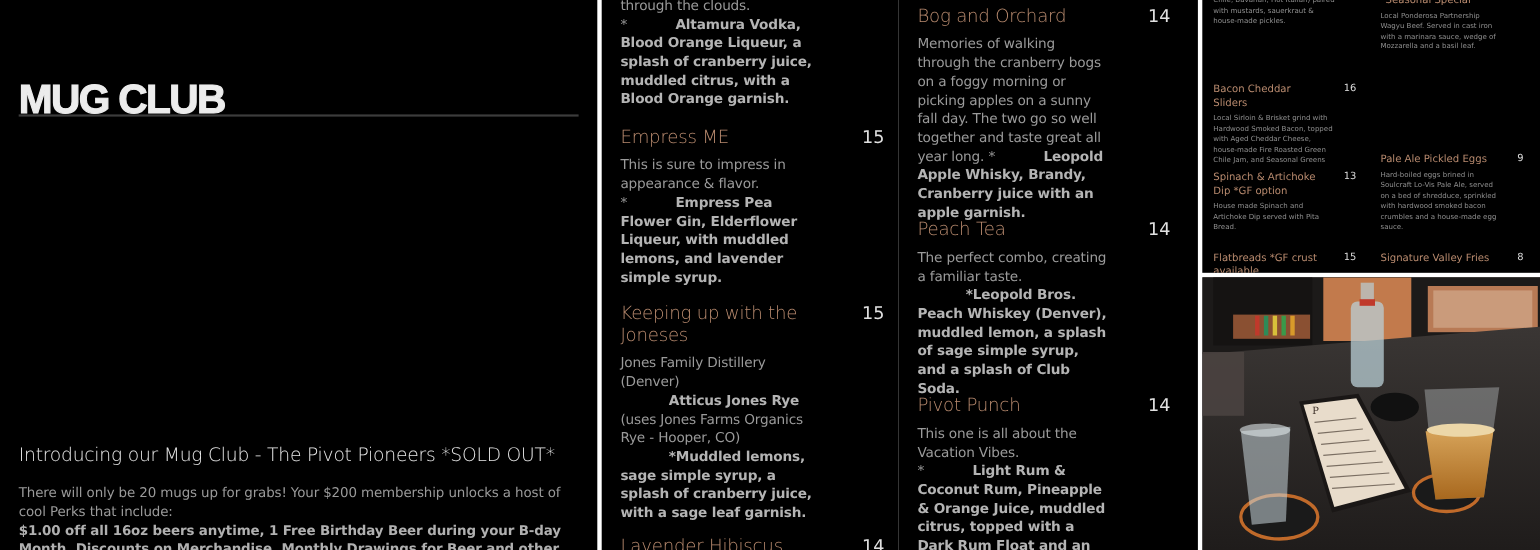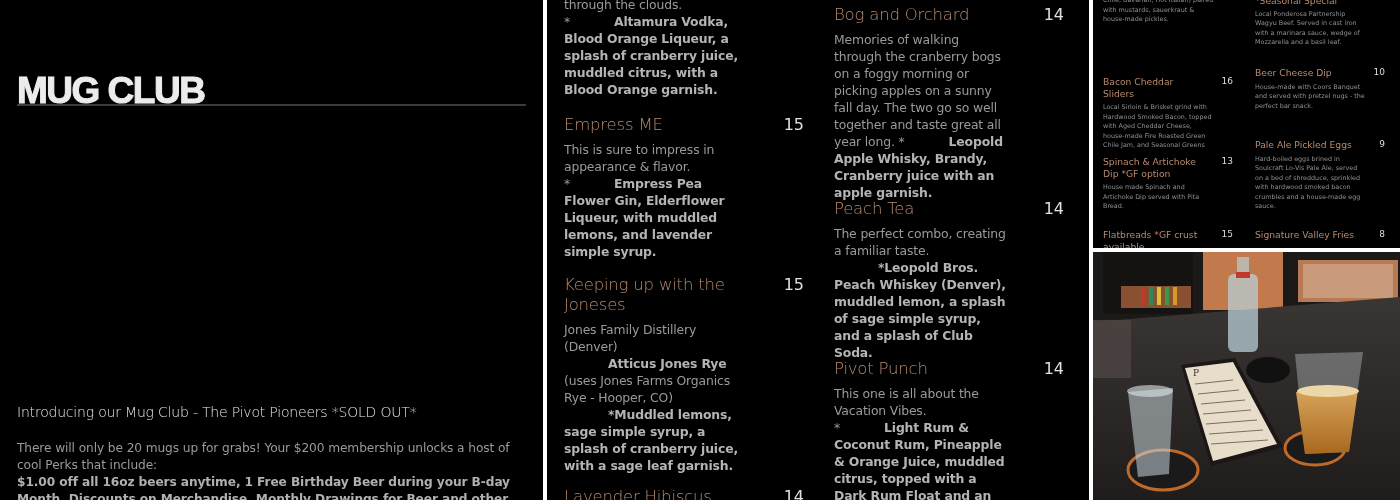--- a/index.html
+++ b/index.html
@@ -5,21 +5,21 @@
   * { box-sizing: border-box; margin: 0; padding: 0; }
   html, body { width: 1400px; height: 500px; overflow: hidden; background: #ffffff; }
   body { position: relative; font-family: "DejaVu Sans", sans-serif; }
 
   .panel { position: absolute; background: #000; overflow: hidden; }
 
   
   #panel-left { left: 0; top: 0; width: 543px; height: 500px; }
   .mug-title { position: absolute; left: 17px; top: 52px; font-family: "Liberation Sans", sans-serif; font-weight: 900; font-size: 37px; color: #ececec; letter-spacing: -1.5px; margin-top: 18px; -webkit-text-stroke: 1px #ececec; }
   .mug-rule { position: absolute; left: 17px; top: 104px; width: 509px; height: 2px; background: #3c3c3c; }
-  .intro-heading { position: absolute; left: 17px; top: 404px; font-size: 14px; color: #e6e6e6; font-family: "DejaVu Sans", sans-serif; font-weight: 300; letter-spacing: -0.2px; white-space: nowrap; }
+  .intro-heading { position: absolute; left: 17px; top: 404px; font-size: 17px; color: #e6e6e6; font-family: "DejaVu Sans", sans-serif; font-weight: 300; letter-spacing: -0.2px; white-space: nowrap; }
   .intro-body { position: absolute; left: 17px; top: 440px; width: 515px; font-size: 12.2px; line-height: 17px; color: #9a9a9a; letter-spacing: -0.1px; }
   .intro-body b { color: #b0b0b0; font-weight: bold; }
 
   
   #panel-cocktails-a { left: 547px; top: 0; width: 270px; height: 500px; }
   #panel-cocktails-b { left: 817px; top: 0; width: 272px; height: 500px; }
 
   .item { position: absolute; left: 17px; width: 240px; }
   .item-name { font-size: 16.5px; line-height: 20px; color: #b88a6e; font-weight: 300; width: 175px; letter-spacing: -0.2px; }
   .item-price { position: absolute; right: 0; top: 0; font-size: 16px; color: #e0e0e0; }
@@ -130,25 +130,20 @@
     <div class="food-item" style="top:229px;">
       <div class="food-name">Flatbreads *GF crust available</div>
       <div class="food-price">15</div>
     </div>
   </div>
 
   <div class="food-col" style="left:152px;">
     <div class="food-item" style="top:-5px;">
       <div class="food-name">*Seasonal Special</div>
       <div class="food-desc" style="margin-top:3px;">Local Ponderosa Partnership Wagyu Beef. Served in cast iron with a marinara sauce, wedge of Mozzarella and a basil leaf.</div>
-    </div>
-    <div class="food-item" style="top:67px;">
-      <div class="food-name">Beer Cheese Dip</div>
-      <div class="food-price">10</div>
-      <div class="food-desc">House-made with Coors Banquet and served with pretzel nugs - the perfect bar snack.</div>
     </div>
     <div class="food-item" style="top:139px;">
       <div class="food-name">Pale Ale Pickled Eggs</div>
       <div class="food-price">9</div>
       <div class="food-desc">Hard-boiled eggs brined in Soulcraft Lo-Vis Pale Ale, served on a bed of shredduce, sprinkled with hardwood smoked bacon crumbles and a house-made egg sauce.</div>
     </div>
     <div class="food-item" style="top:229px;">
       <div class="food-name">Signature Valley Fries</div>
       <div class="food-price">8</div>
       <div class="food-desc" style="margin-top:16px;">House sliced russet potatoes</div>

